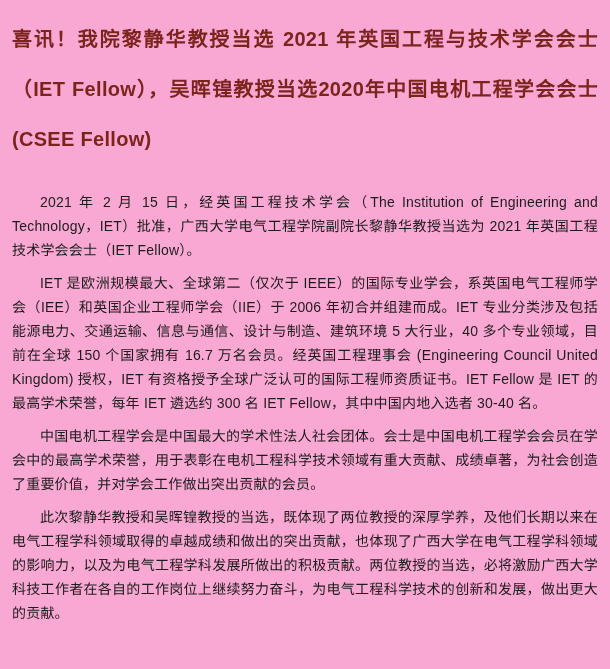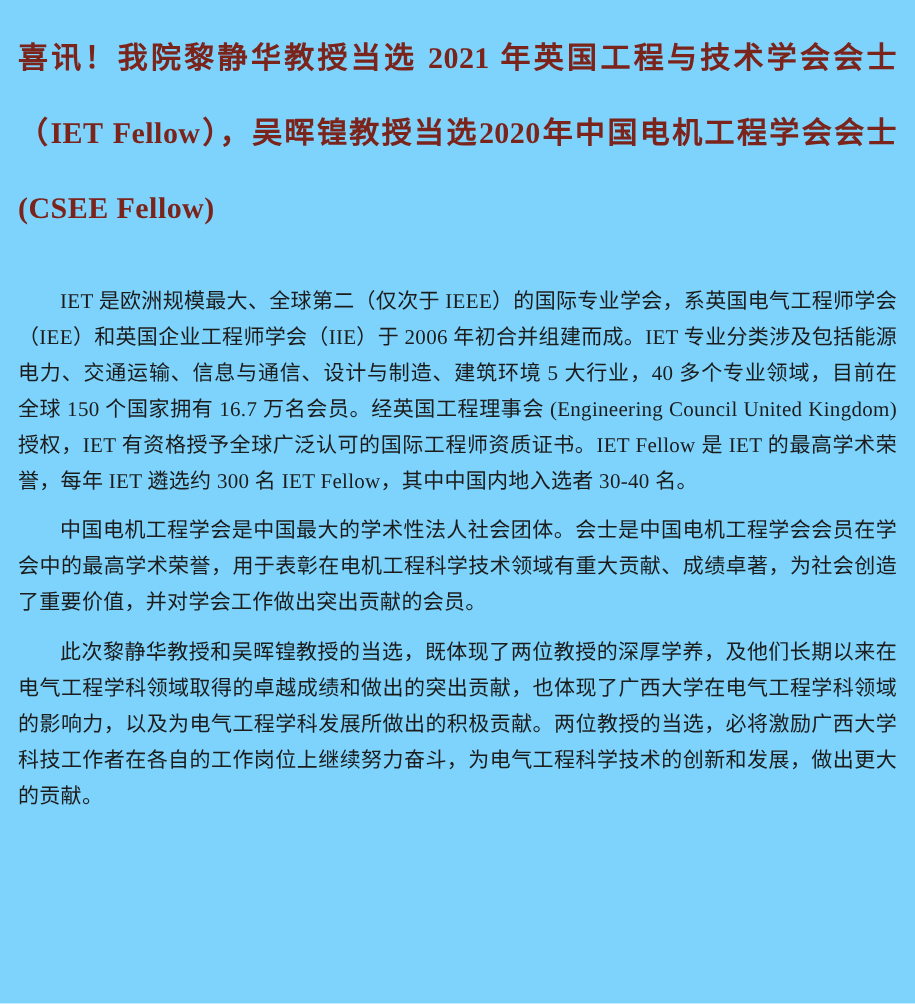--- a/index.html
+++ b/index.html
@@ -35,21 +35,22 @@
     line-height: 24px;
     text-align: justify;
     text-indent: 2em;
     letter-spacing: 0.2px;
     word-break: break-word;
   }
 </style>
 </head>
 <body>
 
-<div class="page" style="background: #7dd3fc; font-family: Liberation Serif, serif;">
+<div class="page" style="background: #f9a8d4;">
   <h1 class="doc-title" style="color: rgb(123, 36, 28);">喜讯！我院黎静华教授当选 2021 年英国工程与技术学会会士（IET Fellow），吴晖锽教授当选2020年中国电机工程学会会士(CSEE Fellow)</h1>
 
   <div class="doc-body">
+    <p class="doc-paragraph" style="color: rgb(28, 28, 28);">2021 年 2 月 15 日，经英国工程技术学会（The Institution of Engineering and Technology，IET）批准，广西大学电气工程学院副院长黎静华教授当选为 2021 年英国工程技术学会会士（IET Fellow）。</p>
     <p class="doc-paragraph" style="color: rgb(28, 28, 28);">IET 是欧洲规模最大、全球第二（仅次于 IEEE）的国际专业学会，系英国电气工程师学会（IEE）和英国企业工程师学会（IIE）于 2006 年初合并组建而成。IET 专业分类涉及包括能源电力、交通运输、信息与通信、设计与制造、建筑环境 5 大行业，40 多个专业领域，目前在全球 150 个国家拥有 16.7 万名会员。经英国工程理事会 (Engineering Council United Kingdom) 授权，IET 有资格授予全球广泛认可的国际工程师资质证书。IET Fellow 是 IET 的最高学术荣誉，每年 IET 遴选约 300 名 IET Fellow，其中中国内地入选者 30-40 名。</p>
     <p class="doc-paragraph" style="color: rgb(28, 28, 28);">中国电机工程学会是中国最大的学术性法人社会团体。会士是中国电机工程学会会员在学会中的最高学术荣誉，用于表彰在电机工程科学技术领域有重大贡献、成绩卓著，为社会创造了重要价值，并对学会工作做出突出贡献的会员。</p>
     <p class="doc-paragraph" style="color: rgb(28, 28, 28);">此次黎静华教授和吴晖锽教授的当选，既体现了两位教授的深厚学养，及他们长期以来在电气工程学科领域取得的卓越成绩和做出的突出贡献，也体现了广西大学在电气工程学科领域的影响力，以及为电气工程学科发展所做出的积极贡献。两位教授的当选，必将激励广西大学科技工作者在各自的工作岗位上继续努力奋斗，为电气工程科学技术的创新和发展，做出更大的贡献。</p>
   </div>
 </div>
 
 </body></html>

